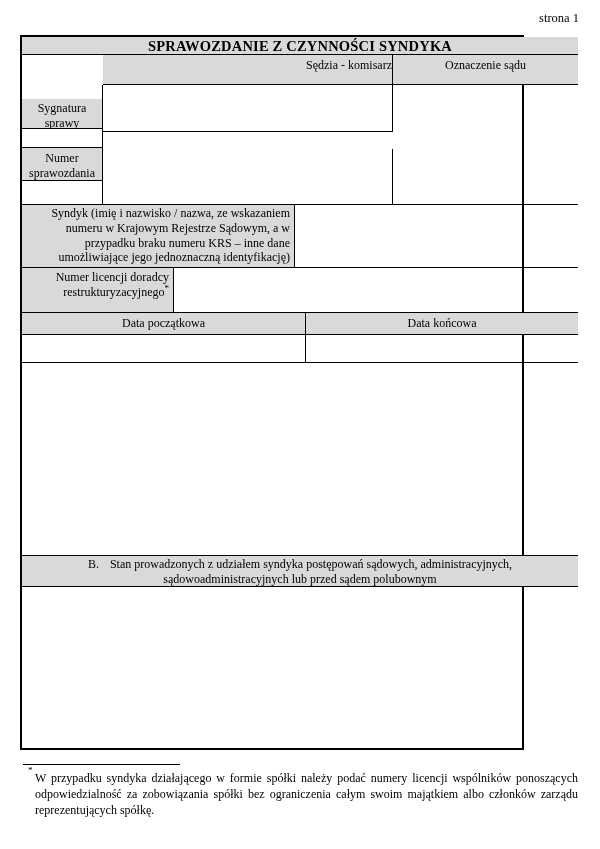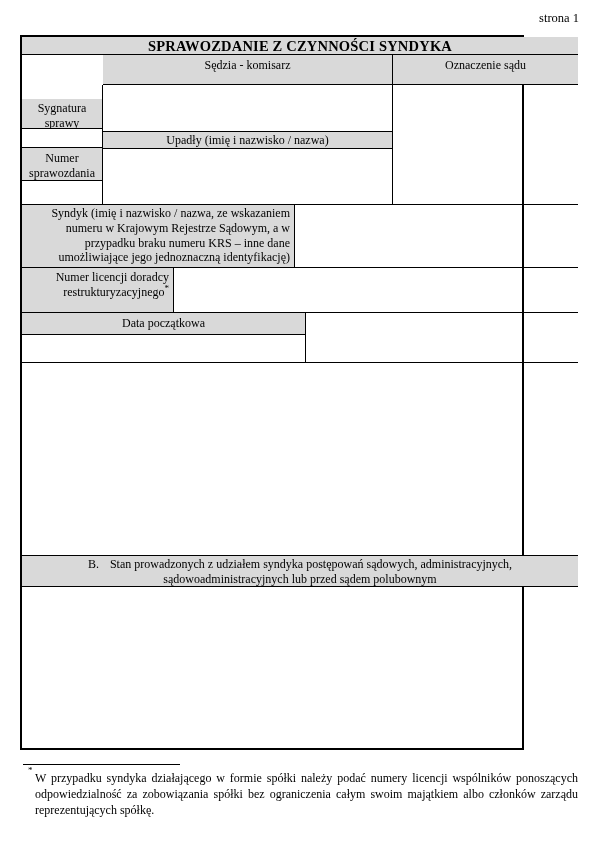--- a/index.html
+++ b/index.html
@@ -37,21 +37,21 @@
     line-height: 14.5px;
     text-align: center;
     padding-top: 2px;
     overflow: hidden;
   }
   .gray { background: #d9d9d9; }
   .left { text-align: right; padding-left: 4px; padding-right: 4px; }
 
   .c-title  { left:0;    top:0;     width:556px; height:18px; font-weight:bold; font-size:14.5px; line-height:15px; border-right:none; letter-spacing:0.2px; }
   .c-h-syg  { left:0;    top:18px;  width:81px;  height:30px;margin-top:44px; }
-  .c-h-sed  { left:81px; top:18px;  width:290px; height:30px; padding-top:3px; }
+  .c-h-sed  { left:81px; top:18px;  width:290px; height:30px; padding-top:3px;text-align:right; }
   .c-h-ozn  { left:371px;top:18px;  width:185px; height:30px; padding-top:3px; border-right:none; }
   .c-v-syg  { left:0;    top:48px;  width:81px;  height:63px; }
   .c-n-spr  { left:0;    top:111px; width:81px;  height:33px; padding-top:3px; }
   .c-v-nspr { left:0;    top:144px; width:81px;  height:24px; }
   .c-v-sed  { left:81px; top:48px;  width:290px; height:47px; }
   .c-h-upa  { left:81px; top:95px;  width:290px; height:17px; padding-top:1px; line-height:15px; }
   .c-v-upa  { left:81px; top:112px; width:290px; height:56px; }
   .c-v-ozn  { left:371px;top:48px;  width:185px; height:120px; border-right:none; }
   .c-l-syn  { left:0;    top:168px; width:273px; height:63px; line-height:14.8px; padding-top:1px; }
   .c-v-syn  { left:273px;top:168px; width:283px; height:63px; border-right:none; }
@@ -107,33 +107,33 @@
     <div class="cell gray c-title">SPRAWOZDANIE Z CZYNNOŚCI SYNDYKA</div>
 
     <div class="cell gray c-h-syg">Sygnatura sprawy</div>
     <div class="cell gray c-h-sed">Sędzia - komisarz</div>
     <div class="cell gray c-h-ozn">Oznaczenie sądu</div>
 
     <div class="cell c-v-syg"></div>
     <div class="cell c-v-sed"></div>
     <div class="cell c-v-ozn"></div>
 
-    <div class="cell gray c-h-upa">Upadły (imię i nazwisko / nazwa)</div>
     <div class="cell c-v-upa"></div>
 
     <div class="cell gray c-n-spr">Numer sprawozdania</div>
     <div class="cell c-v-nspr"></div>
 
     <div class="cell gray left c-l-syn">Syndyk (imię i nazwisko / nazwa, ze wskazaniem numeru w Krajowym Rejestrze Sądowym, a w przypadku braku numeru KRS – inne dane umożliwiające jego jednoznaczną identyfikację)</div>
     <div class="cell c-v-syn"></div>
 
     <div class="cell gray left c-l-lic"><span>Numer licencji doradcy restrukturyzacyjnego</span><sup>*</sup></div>
     <div class="cell c-v-lic"></div>
 
     <div class="cell gray c-h-dp">Data początkowa</div>
+    <div class="cell gray c-h-dk">Data końcowa</div>
     <div class="cell c-v-dp"></div>
     <div class="cell c-v-dk"></div>
 
     <div class="cell c-v-a"></div>
 
     <div class="cell gray c-h-b">
       <div><span class="sec-label">B.</span><span>Stan prowadzonych z udziałem syndyka postępowań sądowych, administracyjnych,</span></div>
       <div>sądowoadministracyjnych lub przed sądem polubownym</div>
     </div>
     <div class="cell c-v-b"></div>

